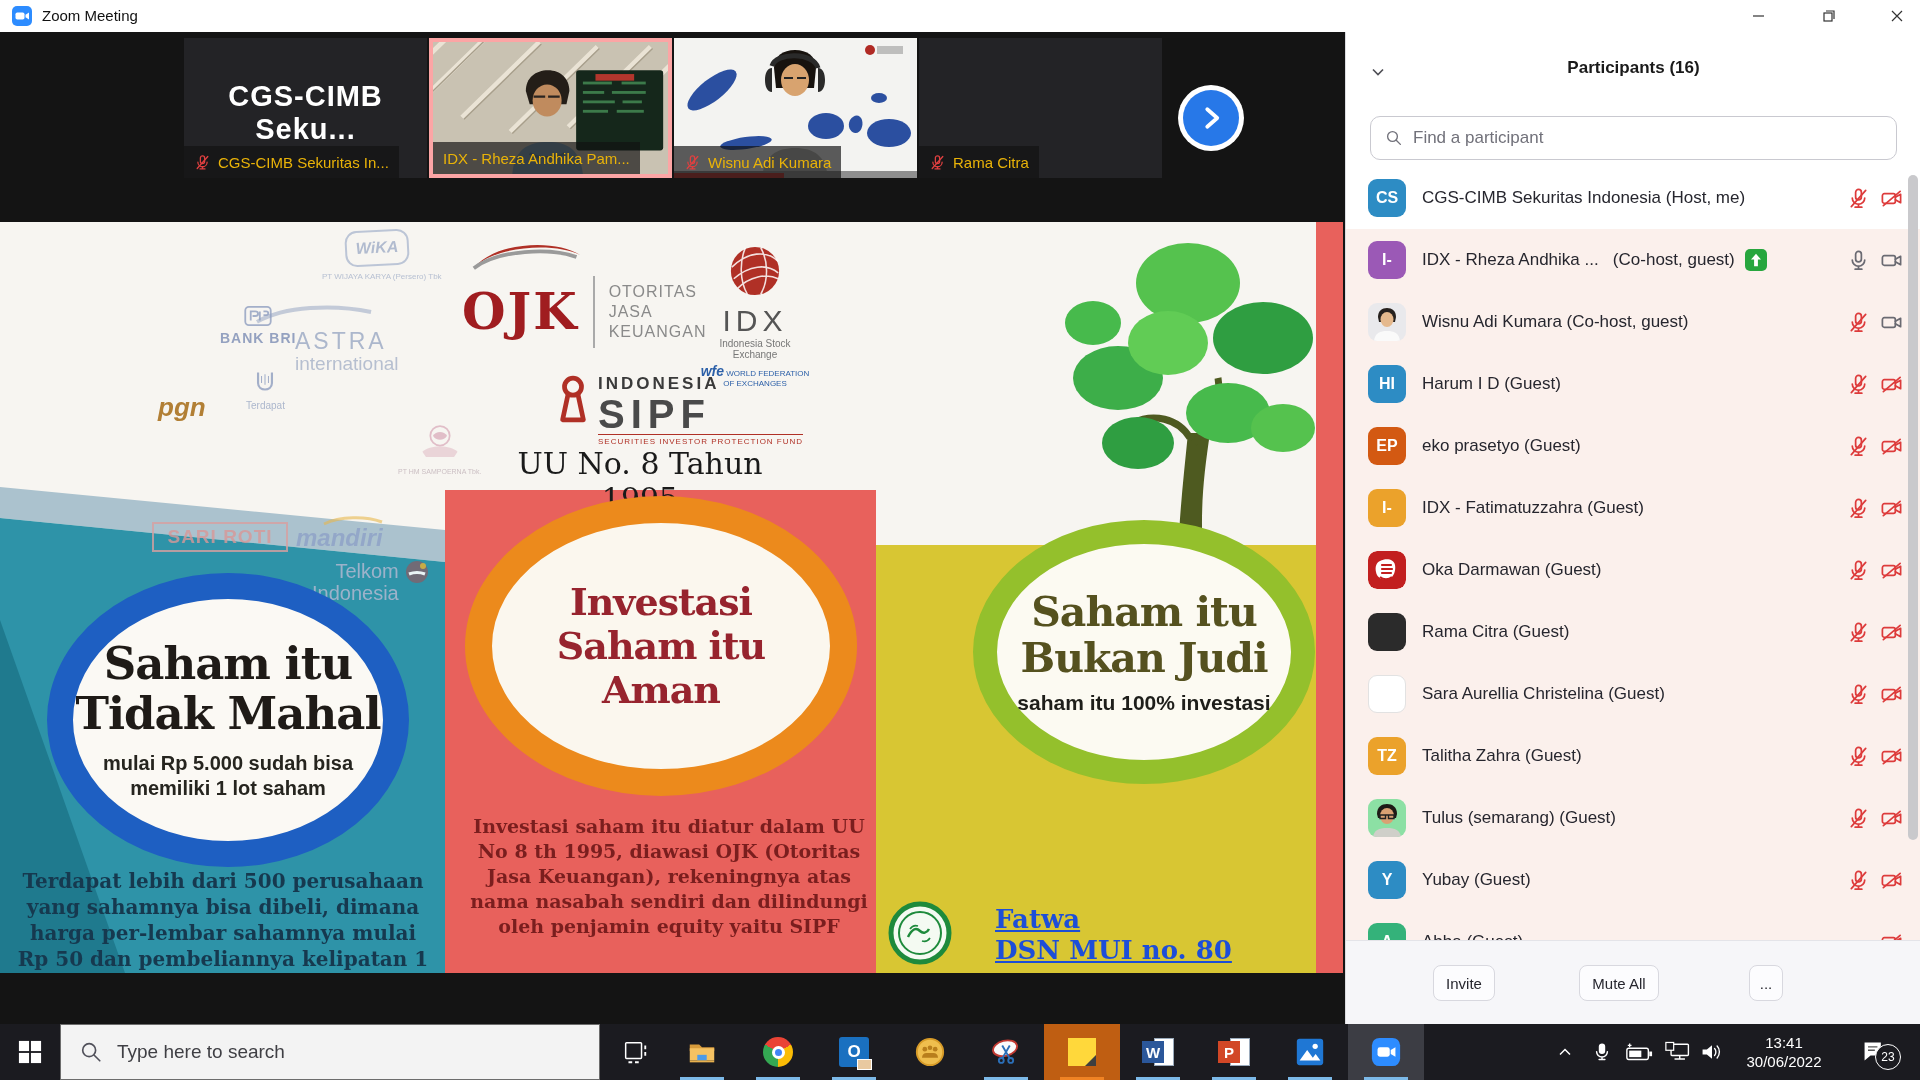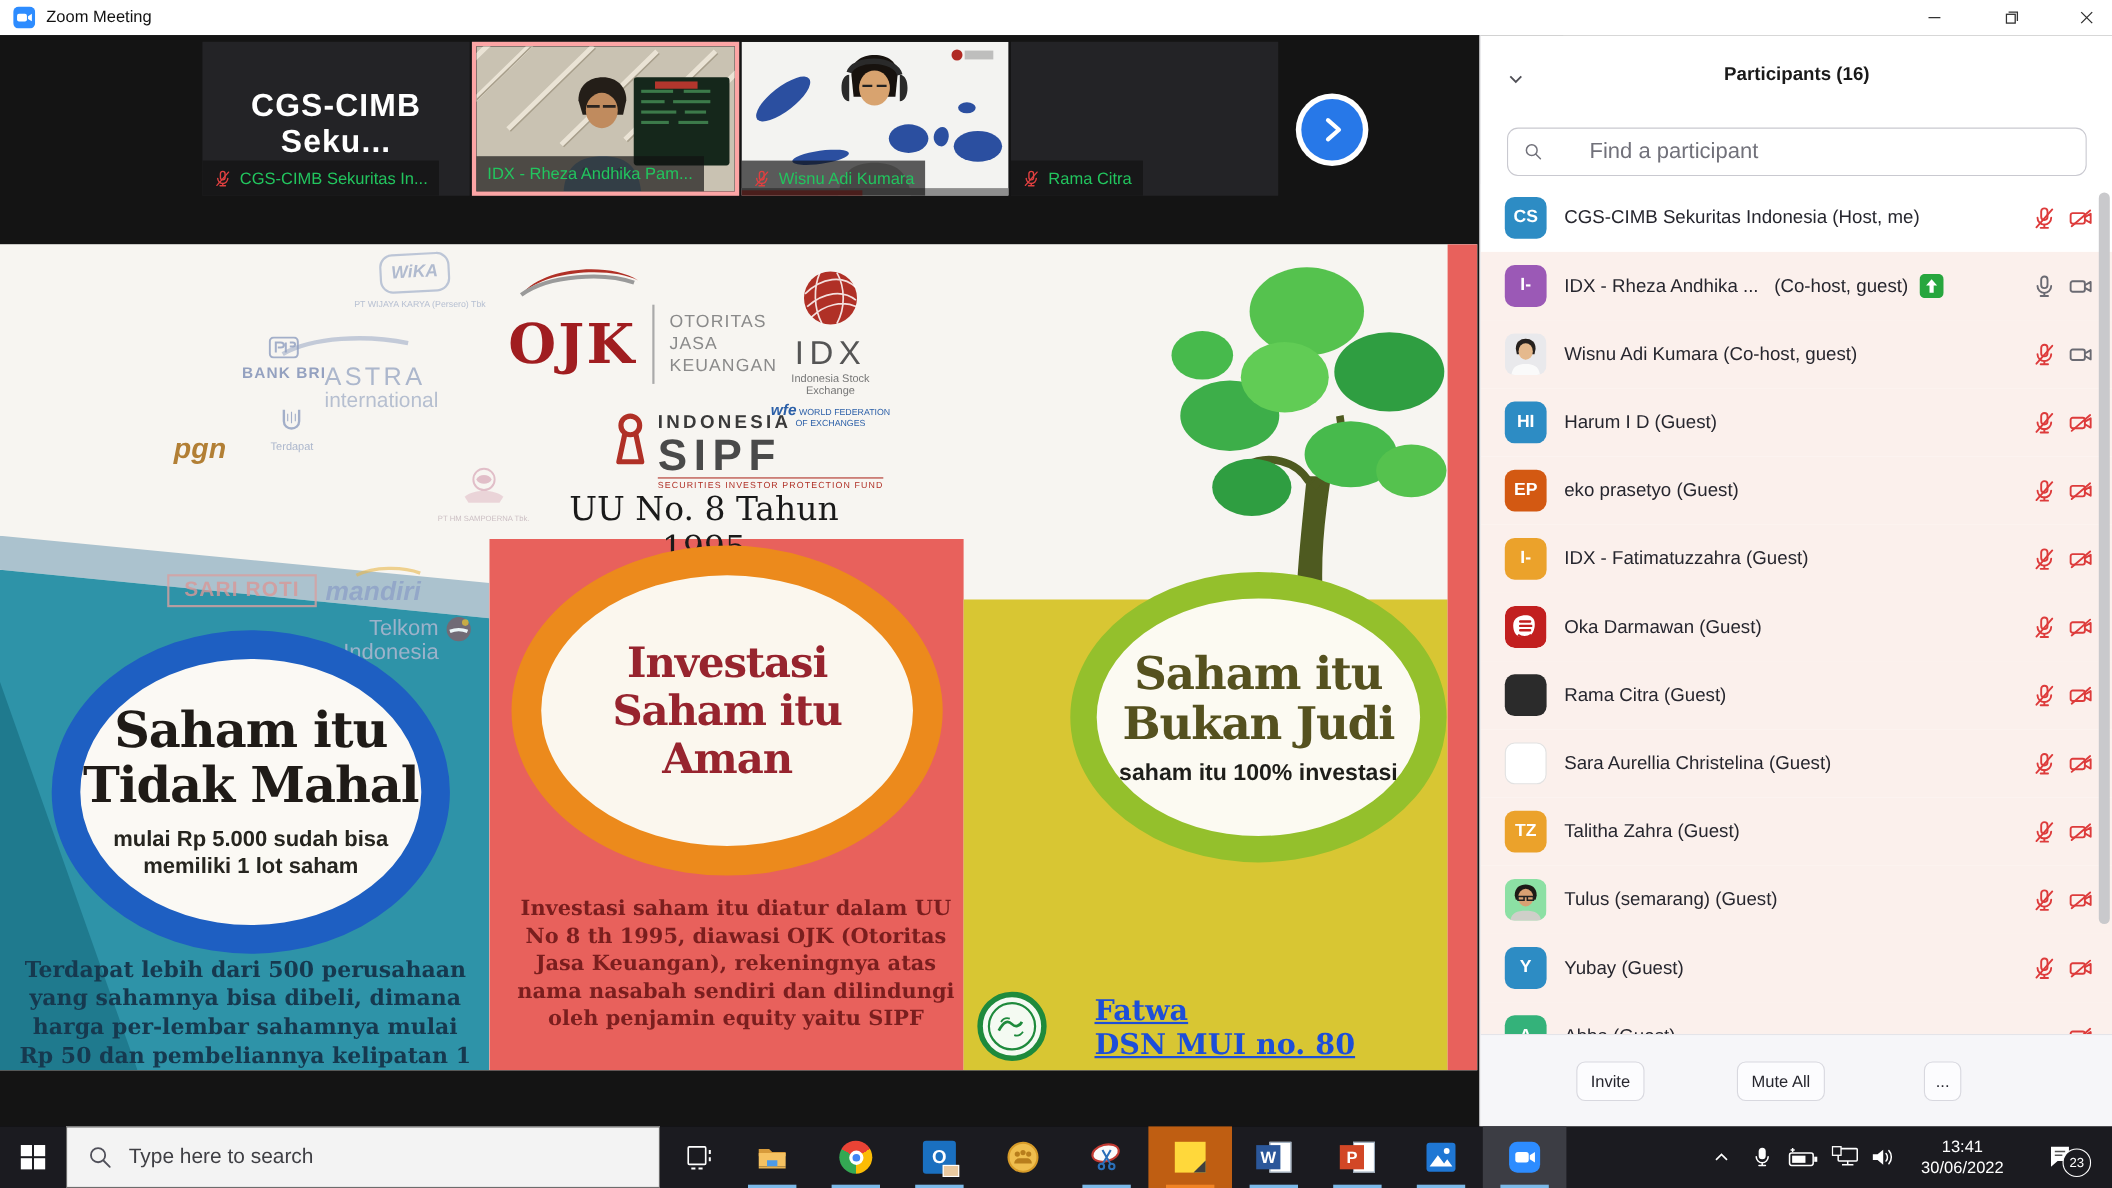--- a/index.html
+++ b/index.html
@@ -16,21 +16,21 @@
   
   #content { position:absolute; left:0; top:32px; width:1421px; height:992px; background:#141414; }
 
   
   .vtile { position:absolute; top:6px; width:243px; height:140px; background:#232326; overflow:hidden; }
   .vtile.active { border:4px solid #fca5a5; }
   .vbg { position:absolute; left:0; top:0; width:100%; height:100%; }
   .vcenter { position:absolute; left:0; top:42px; width:100%; text-align:center; color:#fff;
              font-weight:bold; font-size:29px; letter-spacing:1px; }
   .vlabel { position:absolute; left:0; bottom:0; max-width:100%; height:27px; background:rgba(18,18,18,.68);
-            color:#22c55e; font-size:15px; display:flex; align-items:center; gap:7px; padding:16px 10px; white-space:nowrap; overflow:hidden;}
+            color:#eab308; font-size:15px; display:flex; align-items:center; gap:7px; padding:16px 10px; white-space:nowrap; overflow:hidden;}
   .vmic { width:17px; height:17px; flex:0 0 auto; display:flex;}
   .vmic svg{width:17px;height:17px}
   #next-btn { position:absolute; left:1178px; top:53px; width:66px; height:66px; border-radius:50%;
               background:#fff; display:flex; align-items:center; justify-content:center; cursor:pointer;}
   #next-btn .inner { width:56px; height:56px; border-radius:50%; background:#2778E8; display:flex; align-items:center; justify-content:center;}
 
   
   #slide { position:absolute; left:0; top:190px; width:1343px; height:751px; background:#F7F5F1; overflow:hidden; }
   #slide .shape { position:absolute; left:0; top:0; width:445px; height:751px; }
   #teal-light { background:#ABC2CE; clip-path:polygon(0 265px,445px 308px,445px 340px,0 296px); }
@@ -100,21 +100,21 @@
   #lg-sipf .t3 { font-size:8px; color:#B03026; letter-spacing:1px; border-top:1px solid #B03026; padding-top:2px;}
   #law { position:absolute; left:480px; top:224px; width:320px; text-align:center; font-family:"DejaVu Serif", serif;
          font-size:30px; color:#1A1A1A; }
 
   
   #panel { position:absolute; left:1345px; top:32px; width:575px; height:992px; background:#fff; border-left:1px solid #DCDCE0; }
   #p-chevron { position:absolute; left:22px; top:30px; cursor:pointer; }
   #p-title { position:absolute; left:0; top:26px; width:575px; text-align:center; font-size:17px; font-weight:bold; color:#1A1A1A; }
   #p-search { position:absolute; left:24px; top:84px; width:527px; height:44px; border:1.5px solid #C9C9D0; border-radius:10px;
               display:flex; align-items:center; gap:10px; padding:0 14px; background:#fff;}
-  #p-search span { font-size:20px; color:#71717A;margin-left:32px; }
+  #p-search span { font-size:17px; color:#71717A; }
   #plist { position:absolute; left:0; top:135px; width:575px; height:773px; overflow:hidden; }
   .prow { position:relative; height:62px; background:#fff; }
   .prow.pink { background:#FBF0EC; }
   .prow .inner { display:flex; align-items:center; height:62px; padding-right:18px; }
   .pav { position:absolute; left:22px; top:12px; width:38px; height:38px; border-radius:9px; overflow:hidden;
          display:flex; align-items:center; justify-content:center; font-size:16px; font-weight:bold; color:#fff; }
   .pav svg { width:38px; height:38px; display:block;}
   .pname { margin-left:76px; font-size:17px; color:#26262E; white-space:pre; }
   .pbadge { margin-left:10px; width:22px; height:22px; }
   .picons { margin-left:auto; display:flex; gap:10px; }

